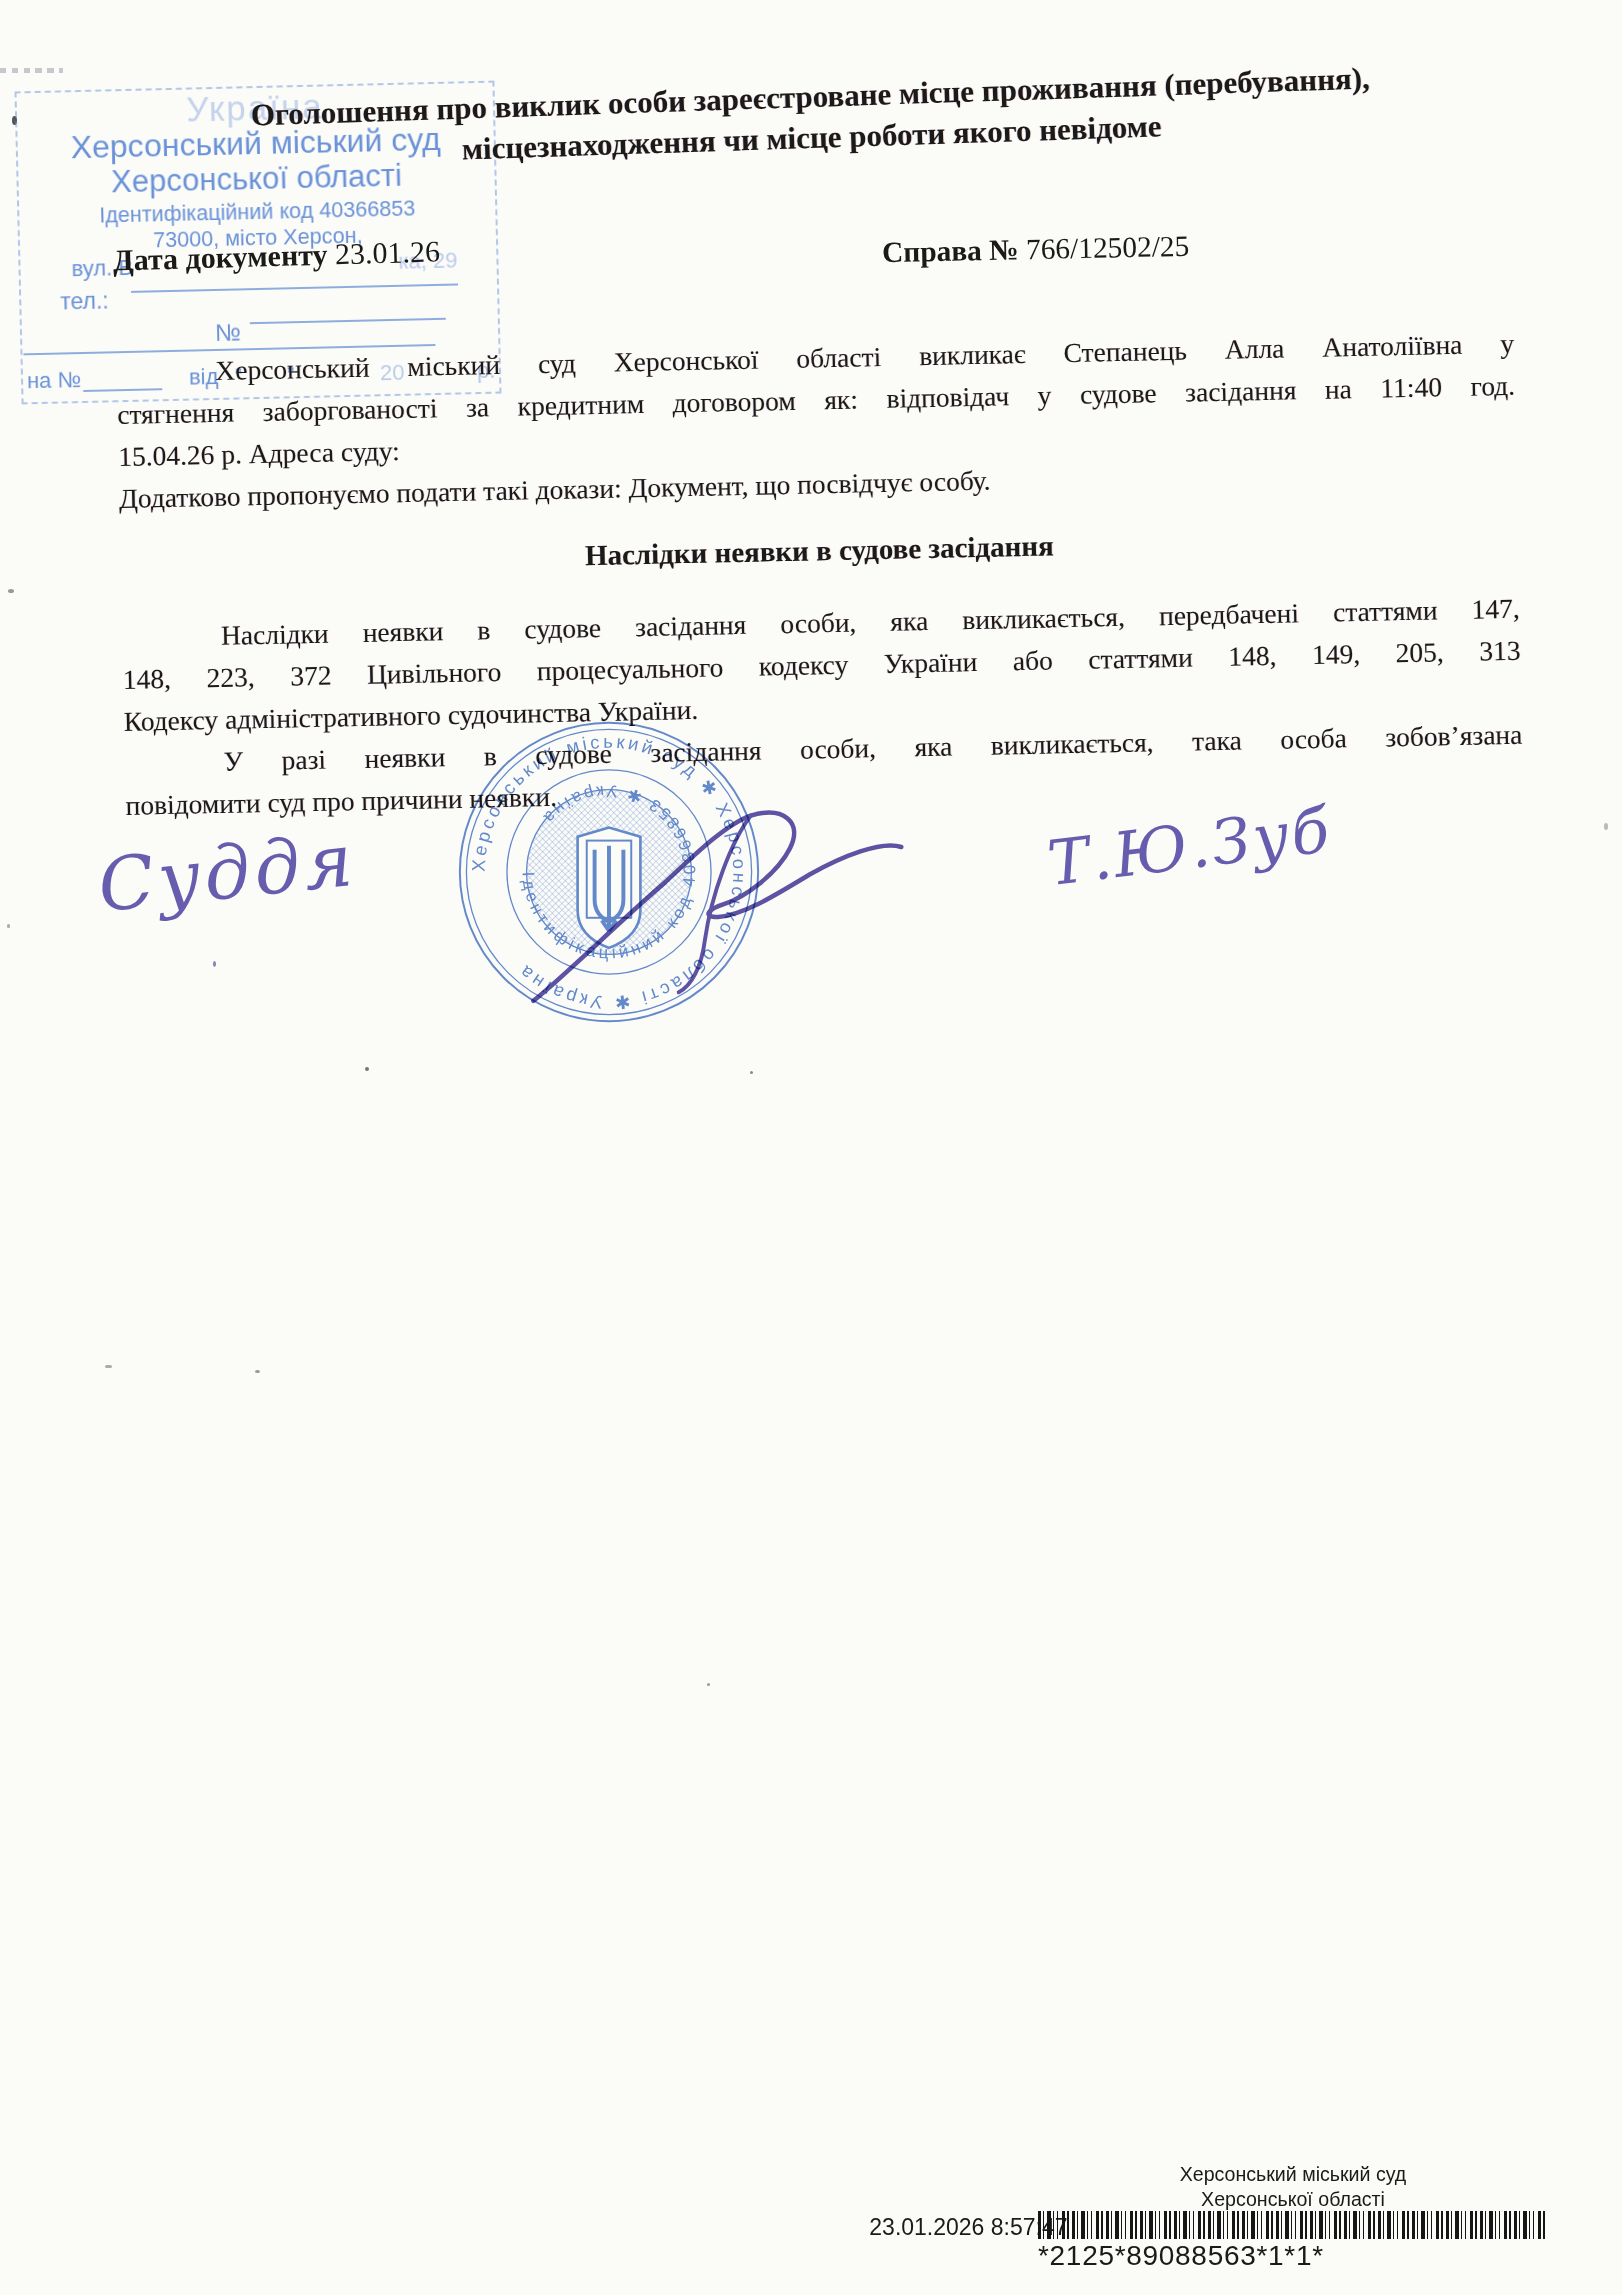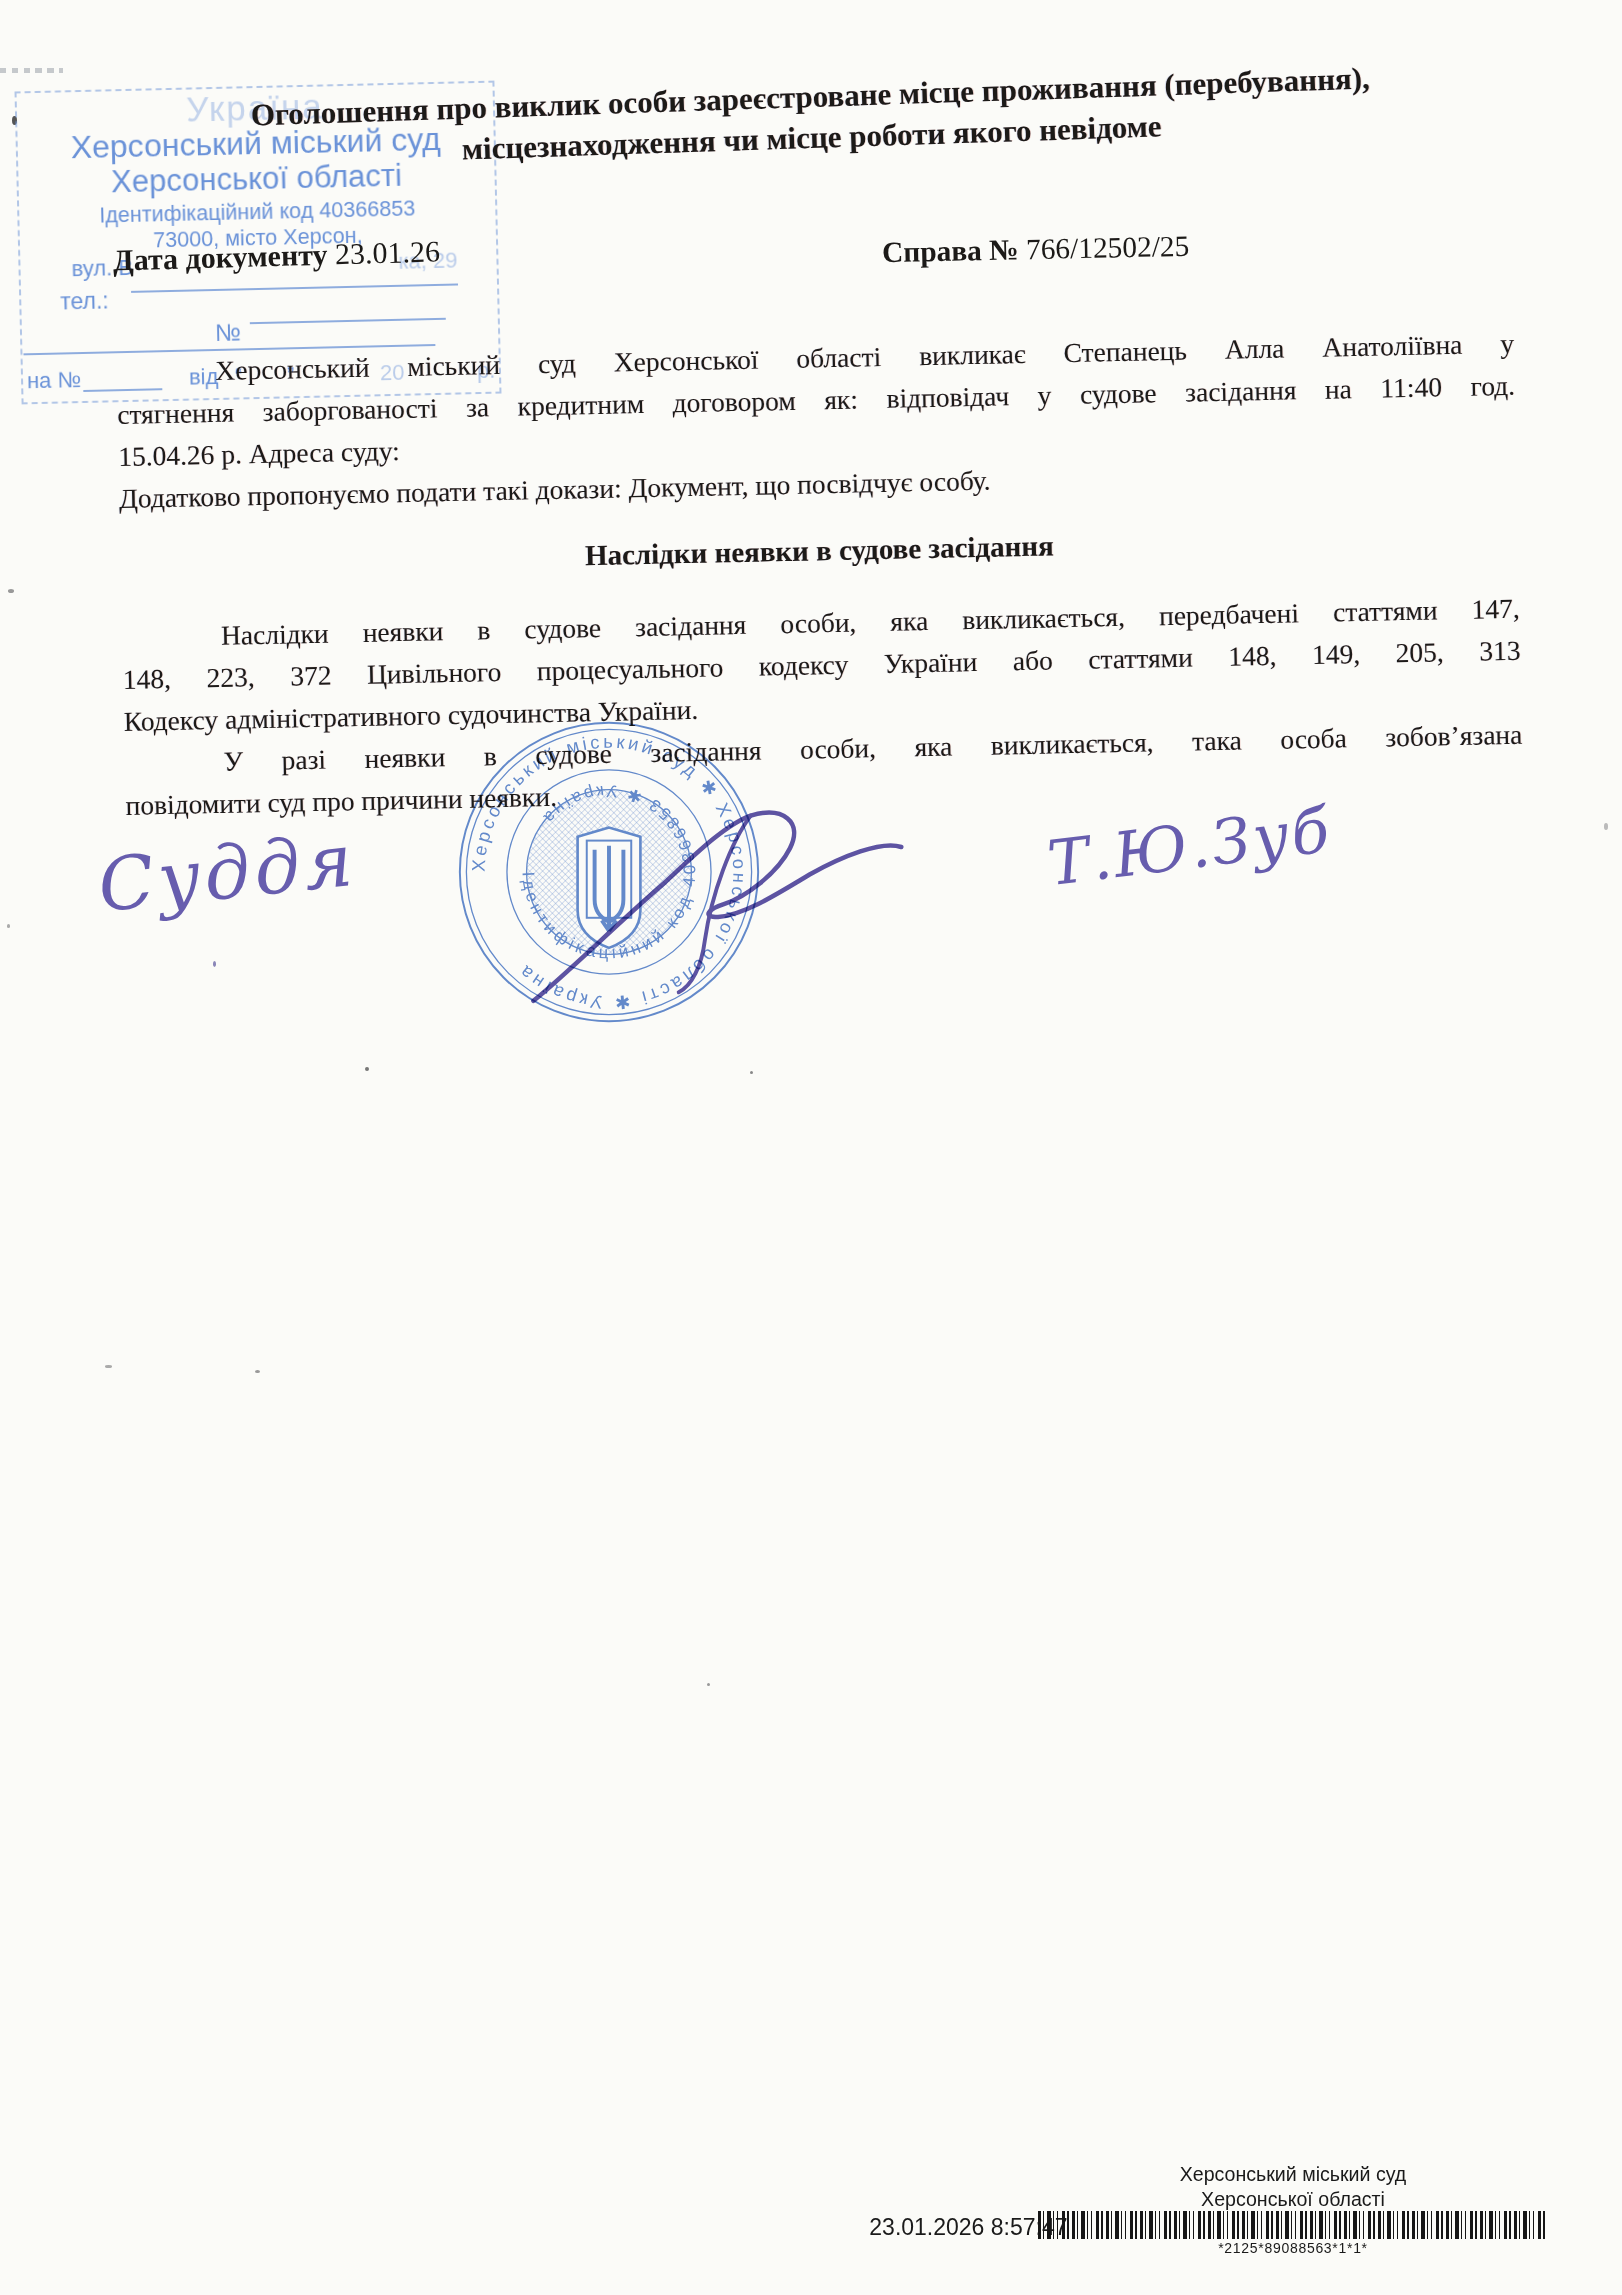--- a/index.html
+++ b/index.html
@@ -94,22 +94,22 @@
     position:absolute; left:187px; top:52px; width:510px; height:28px;
     background:repeating-linear-gradient(90deg,
       #161616 0 2.6px, transparent 2.6px 4.6px,
       #161616 4.6px 5.9px, transparent 5.9px 9.2px,
       #161616 9.2px 13px, transparent 13px 15px,
       #161616 15px 16.4px, transparent 16.4px 19px,
       #161616 19px 20px, transparent 20px 23.6px,
       #161616 23.6px 27.5px, transparent 27.5px 29.4px,
       #161616 29.4px 31px, transparent 31px 34px);
   }
-  .f-code{position:absolute; left:187px; top:81px; width:510px; text-align:center;
-          font-size:14px; letter-spacing:0.7px;}
+  .f-code{position:absolute; left:187px; top:81px; width:510px; text-align:left;
+          font-size:28px; letter-spacing:0.7px;}
 </style>
 </head>
 <body>
 
 <div class="page">
 
   <div class="artifact-topline"></div>
   <div class="speck" style="left:11.8px;top:116px;width:5.2px;height:9.2px;background:#555;"></div>
   <div class="speck" style="left:7.9px;top:589px;width:6.5px;height:3.9px;background:#999;"></div>
   <div class="speck" style="left:6.5px;top:924px;width:3.9px;height:3.9px;background:#aaa;"></div>

